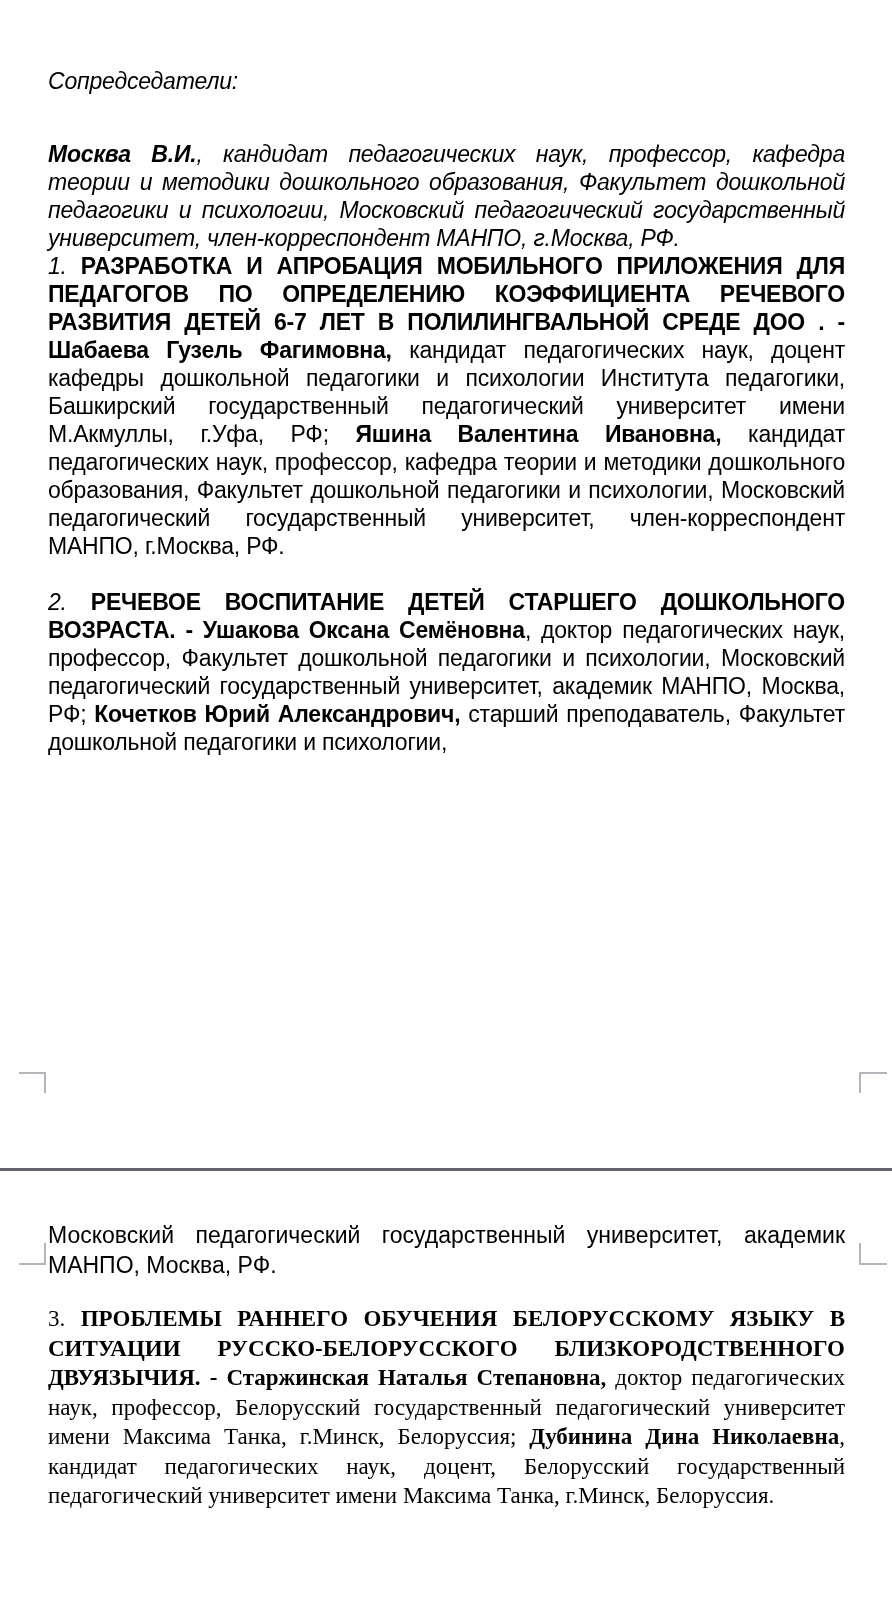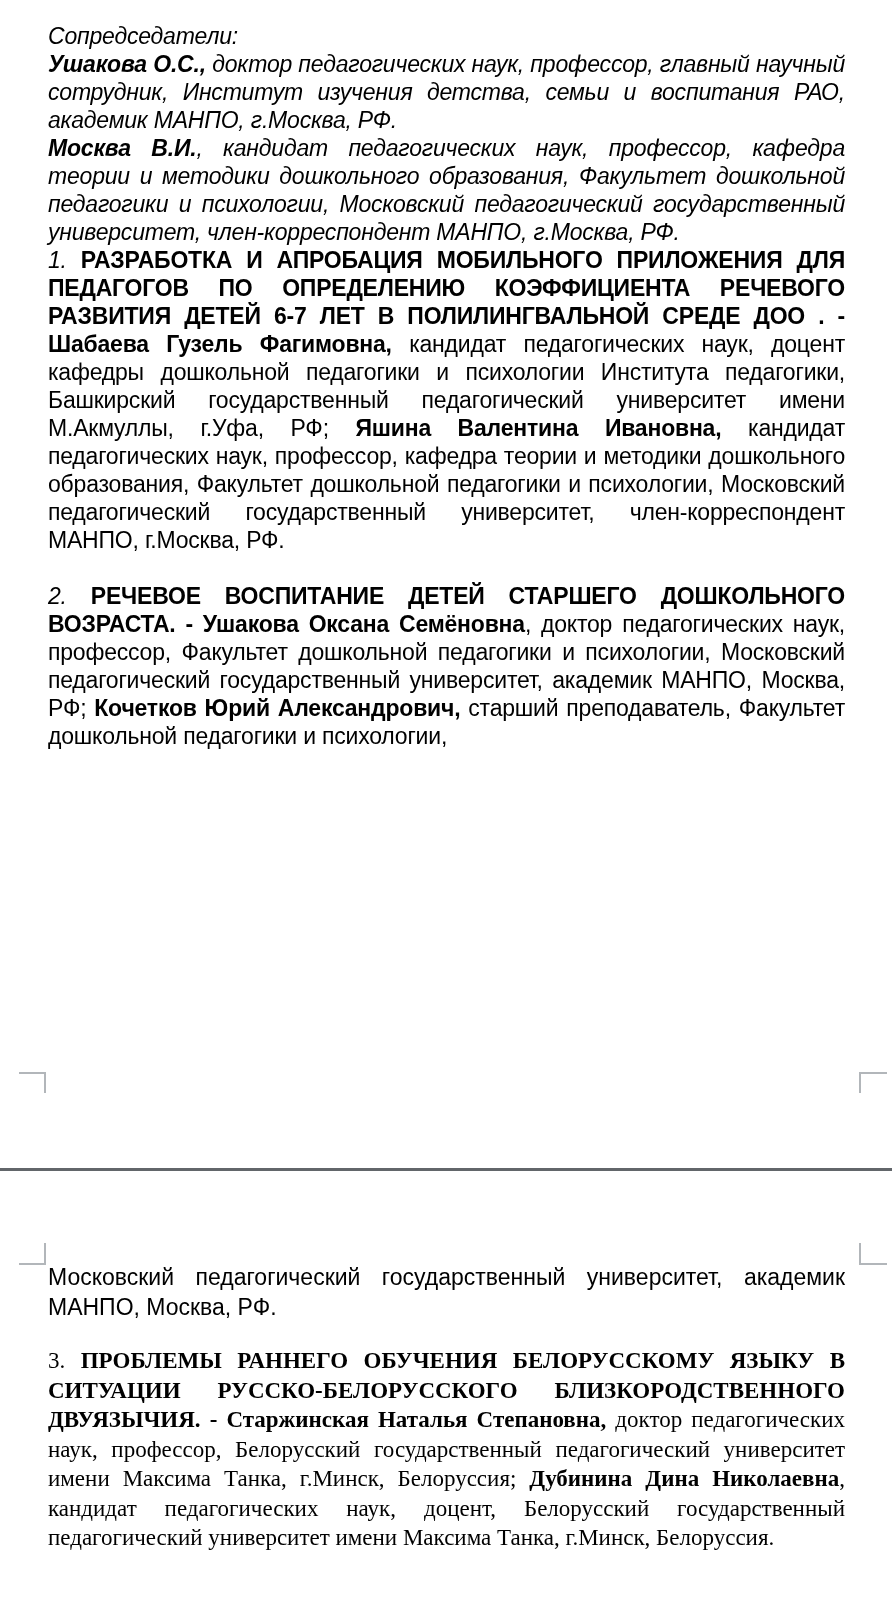--- a/index.html
+++ b/index.html
@@ -21,30 +21,30 @@
     position:absolute;
     left:48px;width:797px;
   }
   .page1-area{
     top:22px;
     font-size:23px;
     line-height:28px;
     letter-spacing:-0.2px;
   }
   .page2-area{
-    top:1263px;
+    top:1221px;
     font-size:23px;
     line-height:29.5px;
     letter-spacing:0;
   }
   p{margin:0;padding:0;text-align:justify;}
   p.no-just{text-align:left;}
   .gap-1{margin-top:28px;}
   .gap-2{margin-top:24px;font-family:Liberation Serif, serif;}
-  .italic{font-style:italic;}
+  .italic{font-style:italic;margin-top:45px;}
   .bold{font-weight:bold;}
   .bold-italic{font-weight:bold;font-style:italic;}
   .run{white-space:normal;}
   
   .page-separator{
     position:absolute;
     left:0;top:1168px;
     width:892px;height:3px;
     background:var(--separator-color);
   }
@@ -79,23 +79,20 @@
 
 <div>
 
   <div class="text-area page1-area">
 
     <p class="italic no-just">
       <span class="run">Сопредседатели:</span>
     </p>
 
     <p class="italic">
-      <span class="run bold">Ушакова О.С.,</span><span class="run"> доктор педагогических наук, профессор, главный научный сотрудник, Институт изучения детства, семьи и воспитания РАО, академик МАНПО, г.Москва, РФ.</span>
-    </p>
-    <p class="italic">
       <span class="run bold">Москва В.И.</span><span class="run">, кандидат педагогических наук, профессор, кафедра теории и методики дошкольного образования, Факультет дошкольной педагогики и психологии, Московский педагогический государственный университет, член-корреспондент МАНПО, г.Москва, РФ.</span>
     </p>
 
 
     <p>
       <span class="run italic">1.</span><span class="run bold"> РАЗРАБОТКА И АПРОБАЦИЯ МОБИЛЬНОГО ПРИЛОЖЕНИЯ ДЛЯ ПЕДАГОГОВ ПО ОПРЕДЕЛЕНИЮ КОЭФФИЦИЕНТА РЕЧЕВОГО РАЗВИТИЯ ДЕТЕЙ 6-7 ЛЕТ В ПОЛИЛИНГВАЛЬНОЙ СРЕДЕ ДОО . - </span><span class="run bold">Шабаева Гузель Фагимовна,</span><span class="run"> кандидат педагогических наук, доцент кафедры дошкольной педагогики и психологии Института педагогики, Башкирский государственный педагогический университет имени М.Акмуллы, г.Уфа, РФ; </span><span class="run bold">Яшина Валентина Ивановна,</span><span class="run"> кандидат педагогических наук, профессор, кафедра теории и методики дошкольного образования, Факультет дошкольной педагогики и психологии, Московский педагогический государственный университет, член-корреспондент МАНПО, г.Москва, РФ.</span>
     </p>
 
     <p class="gap-1">
       <span class="run italic">2.</span><span class="run bold"> РЕЧЕВОЕ ВОСПИТАНИЕ ДЕТЕЙ СТАРШЕГО ДОШКОЛЬНОГО ВОЗРАСТА. - </span><span class="run bold">Ушакова Оксана Семёновна</span><span class="run">, доктор педагогических наук, профессор, Факультет дошкольной педагогики и психологии, Московский педагогический государственный университет, академик МАНПО, Москва, РФ; </span><span class="run bold">Кочетков Юрий Александрович,</span><span class="run"> старший преподаватель, Факультет дошкольной педагогики и психологии,</span>

